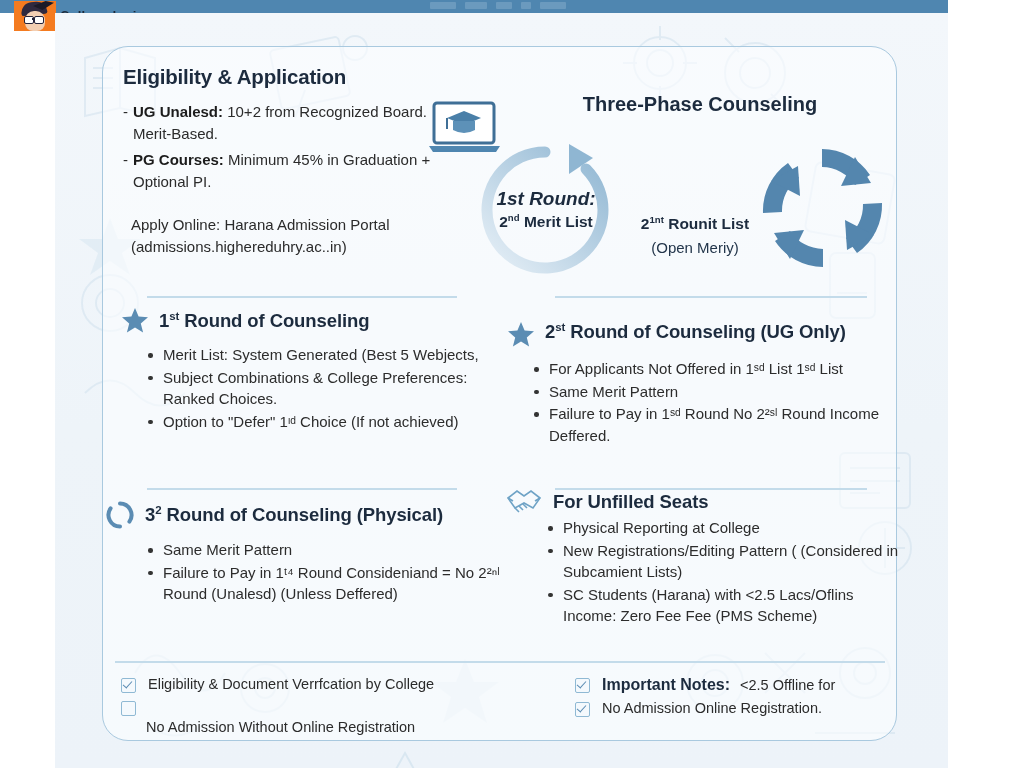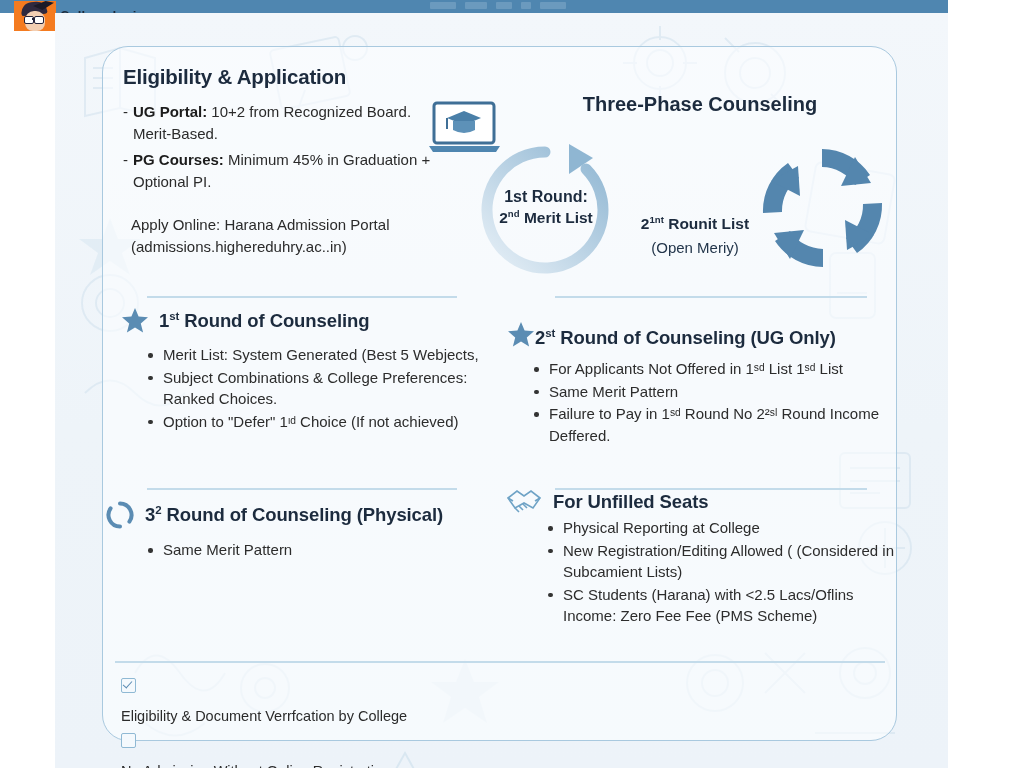--- a/index.html
+++ b/index.html
@@ -85,21 +85,21 @@
   }
   sup{font-size:.62em;vertical-align:super;line-height:0;}
   .chk{
     display:inline-block;width:13px;height:13px;border:1.3px solid #8fb9d4;border-radius:2px;
     background:#f4f9fd;position:relative;flex:0 0 auto;
   }
   .chk.on:after{
     content:"";position:absolute;left:3px;top:0px;width:4px;height:8px;
     border:solid #5b8cb3;border-width:0 1.8px 1.8px 0;transform:rotate(42deg);
   }
-  .check-row{display:flex;align-items:flex-start;gap:12px;font-size:14.5px;color:#2b2b2b;line-height:23px;flex-direction:column;}
+  .check-row{display:flex;align-items:flex-start;gap:12px;font-size:14.5px;color:#2b2b2b;line-height:23px;}
 
   
   .blk{position:absolute;}
 </style>
 </head>
 <body>
 
 <div class="screen">
 
   <div class="topbar">
@@ -185,21 +185,21 @@
     </div>
 
     <div class="card"></div>
 
     <div class="blk" style="left:68px;top:52px;width:320px;">
       <h1 class="sec-title">Eligibility &amp; Application</h1>
 
       <div style="margin-top:12px">
         <div class="dash-item">
           <span class="d">-</span>
-          <div><b>UG Portal:</b><span> 10+2 from Recognized Board. Merit-Based.</span></div>
+          <div><b>UG Unalesd:</b><span> 10+2 from Recognized Board. Merit-Based.</span></div>
         </div>
         <div class="dash-item" style="margin-top:5px">
           <span class="d">-</span>
           <div><b>PG Courses:</b><span> Minimum 45% in Graduation + Optional PI.</span></div>
         </div>
       </div>
 
       <div class="body-txt" style="margin-top:22px;padding-left:8px;">
         <div>Apply Online: Harana Admission Portal</div>
         <div>(admissions.highereduhry.ac..in)</div>
@@ -222,21 +222,21 @@
       <defs>
         <linearGradient id="ringg" x1="0" y1="1" x2="1" y2="0">
           <stop offset="0" stop-color="#e7f0f7"></stop>
             <stop offset="1" stop-color="#8fb6d2"></stop>
         </linearGradient>
       </defs>
       <path d="M72 14 a58 58 0 1 0 41 17" fill="none" stroke="url(#ringg)" stroke-width="11" stroke-linecap="round"></path>
       <path d="M96 6 l24 14 l-24 16 Z" fill="#8fb6d2"></path>
     </svg>
     <div class="blk" style="left:432px;top:175px;width:118px;text-align:center;">
-      <div style="font-size:16px;font-weight:bold;color:#1c2b3e;">1st Round:</div>
+      <div style="font-size:19px;font-weight:bold;color:#1c2b3e;font-style:italic;">1st Round:</div>
       <div style="font-size:15.5px;font-weight:bold;color:#1c2b3e;margin-top:3px;">
         <span>2</span><sup>nd</sup><span> Merit List</span>
       </div>
     </div>
 
     <div class="blk" style="left:560px;top:172px;width:160px;text-align:center;margin-top:30px;">
       <div style="font-size:15.5px;font-weight:bold;color:#1c2b3e;">
         <span>2</span><sup>1nt</sup><span> Rounit List</span>
       </div>
       <div style="font-size:15px;color:#23364b;margin-top:6px;">(Open Meriy)</div>
@@ -268,21 +268,21 @@
         </div>
       </div>
       <ul class="bul" style="margin-top:9px;margin-left:20px;">
         <li>Merit List: System Generated (Best 5 Webjects,</li>
         <li>Subject Combinations &amp; College Preferences: Ranked Choices.</li>
         <li>Option to "Defer" 1ᶦᵈ Choice (If not achieved)</li>
       </ul>
     </div>
 
     <div class="blk" style="left:452px;top:308px;width:395px;">
-      <div style="display:flex;align-items:flex-end;">
+      <div style="display:flex;align-items:flex-start;gap:10px;">
         <svg width="28" height="28" viewBox="0 0 28 28">
           <path d="M14 1 L17.6 9.6 L27 10.3 L19.8 16.4 L22.1 25.6 L14 20.6 L5.9 25.6 L8.2 16.4 L1 10.3 L10.4 9.6 Z" fill="#5b8cb3"></path>
         </svg>
         <div class="phase-title">
           <span>2</span><sup>st</sup><span> Round of Counseling (UG Only)</span>
         </div>
       </div>
       <ul class="bul" style="margin-top:9px;margin-left:20px;">
         <li>For Applicants Not Offered in 1ˢᵈ List 1ˢᵈ List</li>
         <li>Same Merit Pattern</li>
@@ -298,50 +298,64 @@
         <svg width="30" height="30" viewBox="0 0 30 30">
           <path d="M15 3.5 a11.5 11.5 0 0 1 9.4 18.1" fill="none" stroke="#5b8cb3" stroke-width="4" stroke-linecap="round"></path>
           <path d="M15 26.5 a11.5 11.5 0 0 1 -9.4 -18.1" fill="none" stroke="#5b8cb3" stroke-width="4" stroke-linecap="round"></path>
         </svg>
         <div class="phase-title">
           <span>3</span><sup>2</sup><span> Round of Counseling (Physical)</span>
         </div>
       </div>
       <ul class="bul" style="margin-top:9px;margin-left:36px;">
         <li>Same Merit Pattern</li>
+        <li>Failure to Pay in 1ᵗ⁴ Round Consideniand = No 2²ⁿˡ Round (Unalesd) (Unless Deffered)</li>
       </ul>
     </div>
 
     <div class="blk" style="left:450px;top:474px;width:400px;">
       <div style="display:flex;align-items:center;gap:10px;">
         <svg width="38" height="30" viewBox="0 0 38 30" fill="none" stroke="#6fa3c6" stroke-width="1.6">
           <path d="M3 11 L12 4 L19 9 L26 4 L35 11 L28 21 L19 16 L10 21 Z"></path>
           <path d="M10 21 l4 4 M14 19 l4 4 M18 17 l4 4"></path>
           <path d="M3 11 l5 3 M35 11 l-5 3"></path>
         </svg>
         <div class="phase-title">For Unfilled Seats</div>
       </div>
       <ul class="bul" style="margin-top:0;margin-left:36px;">
         <li>Physical Reporting at College</li>
-        <li>New Registration/Editing Allowed ( (Considered in Subcamient Lists)</li>
+        <li>New Registrations/Editing Pattern ( (Considered in Subcamient Lists)</li>
         <li>SC Students (Harana) with &lt;2.5 Lacs/Oflins Income: Zero Fee Fee (PMS Scheme)</li>
       </ul>
     </div>
 
     <div class="blk hr" style="left:60px;top:648px;width:770px;"></div>
 
     <div class="blk" style="left:66px;top:660px;width:480px;">
       <div class="check-row">
         <span class="chk on" style="margin-top:5px"></span>
         <span>Eligibility &amp; Document Verrfcation by College</span>
       </div>
       <div class="check-row">
         <span class="chk" style="margin-top:5px"></span>
       </div>
       <div class="check-row">
         <span style="width:13px;flex:0 0 auto;"></span>
         <span>No Admission Without Online Registration</span>
       </div>
     </div>
 
+    <div class="blk" style="left:520px;top:660px;width:330px;">
+      <div class="check-row">
+        <span class="chk on" style="margin-top:5px"></span>
+        <span>
+          <b style="font-size:16px;color:#1c2b3e;">Important Notes:</b>
+          <span style="margin-left:6px;">&lt;2.5 Offline for</span>
+        </span>
+      </div>
+      <div class="check-row">
+        <span class="chk on" style="margin-top:5px"></span>
+        <span>No Admission Online Registration.</span>
+      </div>
+    </div>
 
   </div>
 </div>
 
 </body></html>

